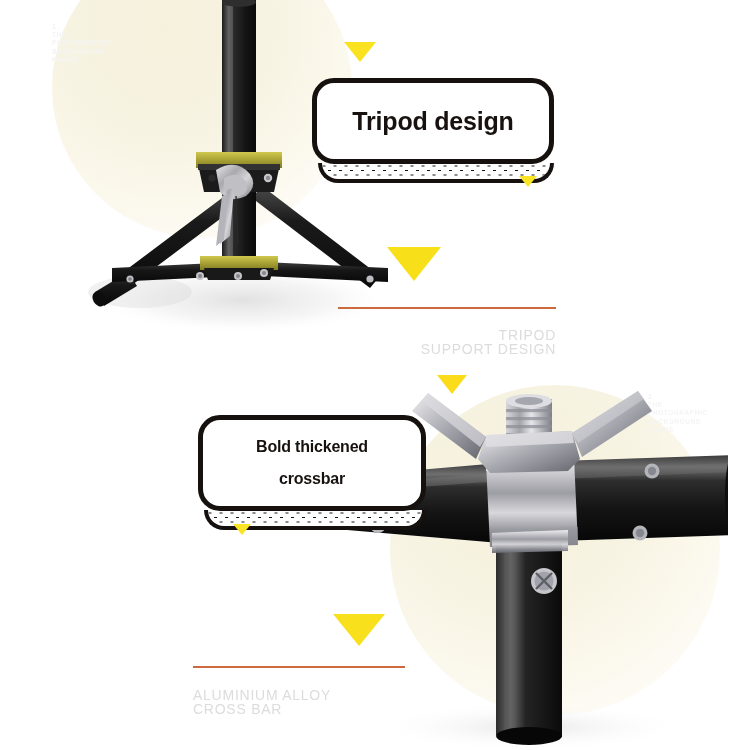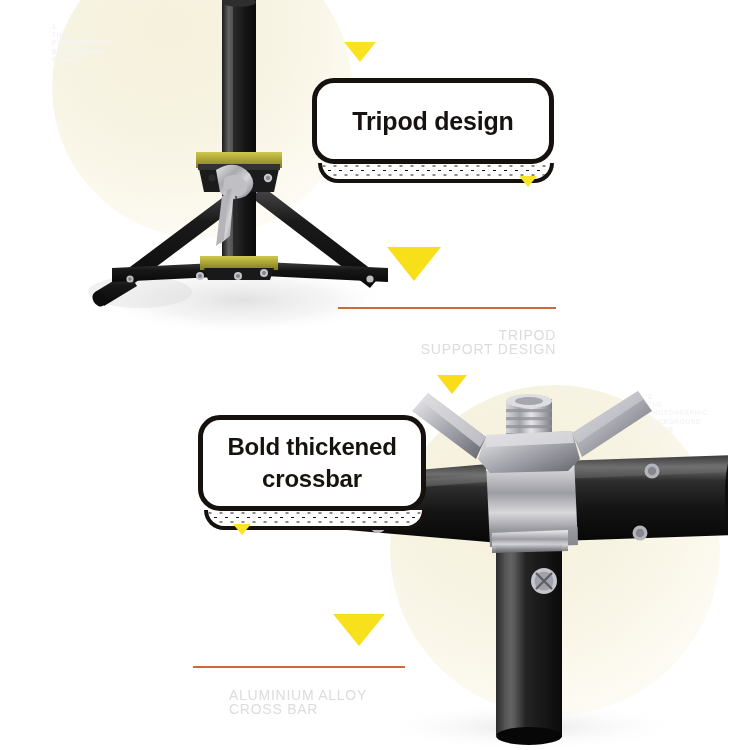--- a/index.html
+++ b/index.html
@@ -62,21 +62,21 @@
     color: #17120f;
     letter-spacing: -0.2px;
   }
   #callout-tripod {
     left: 312px; top: 78px; width: 242px; height: 86px;
   }
   #callout-tripod .callout-text { font-size: 25px; line-height: 30px; }
   #callout-crossbar {
     left: 198px; top: 415px; width: 228px; height: 96px;
   }
-  #callout-crossbar .callout-text { font-size: 24px; line-height: 32px; }
+  #callout-crossbar .callout-text { font-size: 16px; line-height: 32px; }
 
   
   .dot-strip {
     position: absolute;
     background: #ffffff;
     border: 4px solid #16110f;
     border-radius: 0 0 22px 22px;
     border-top: none;
     overflow: hidden;
     z-index: 38;
@@ -129,21 +129,21 @@
   .caption {
     position: absolute;
     font-size: 14px;
     line-height: 14px;
     letter-spacing: 0.75px;
     color: #dcdcdc;
     white-space: pre-line;
     z-index: 30;
   }
   #cap-top    { left: 396px; top: 328px; width: 160px; text-align: right; }
-  #cap-bottom { left: 193px; top: 688px; width: 220px; text-align: left; margin-left: 36px; }
+  #cap-bottom { left: 193px; top: 688px; width: 220px; text-align: left; }
 
   
   #photo-tripod { position: absolute; left: 0; top: 0; width: 470px; height: 375px; z-index: 20; }
 
   
   #photo-crossbar { position: absolute; left: 300px; top: 375px; width: 450px; height: 375px; z-index: 20; }
 </style>
 </head>
 <body>
 

